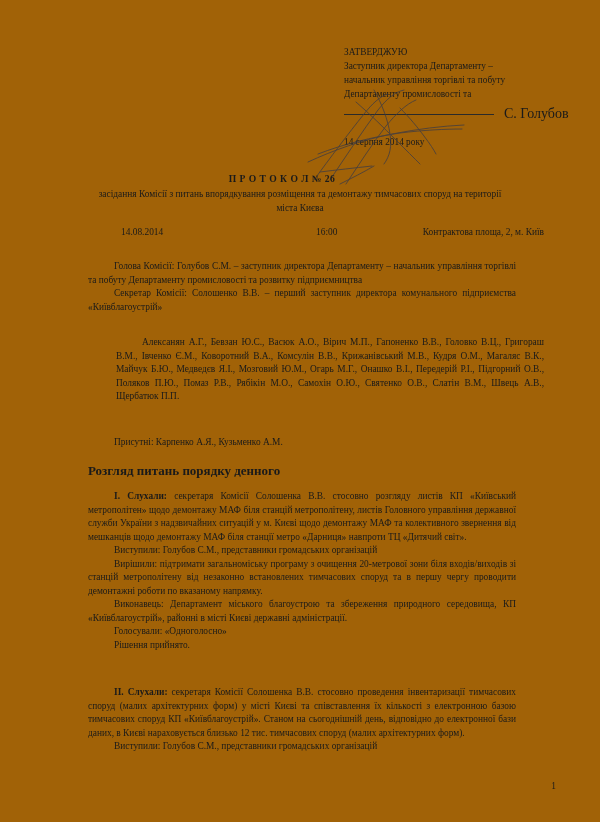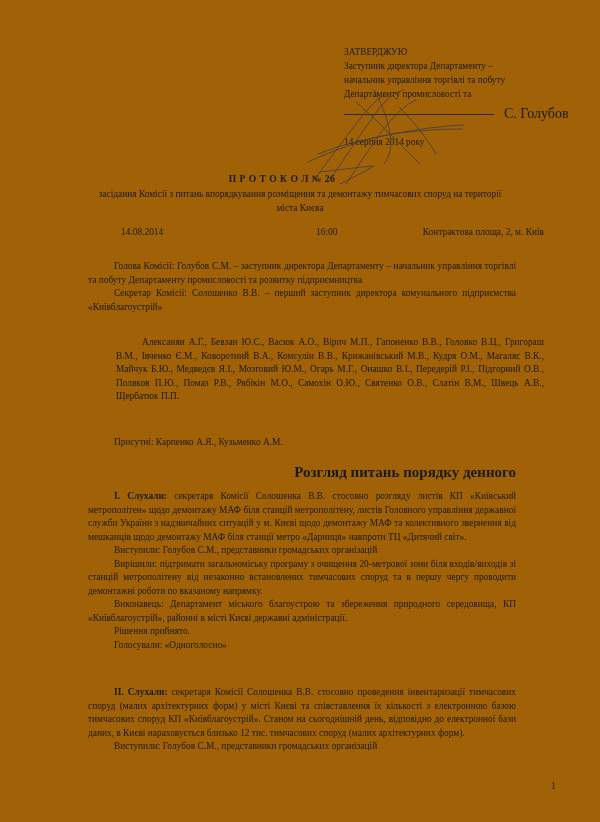--- a/index.html
+++ b/index.html
@@ -107,23 +107,23 @@
     left: 88px;
     width: 428px;
     text-align: justify;
     text-justify: inter-word;
     font-size: 9.4px;
     line-height: 1.44;
     hyphens: none;
   }
   .p-indent { text-indent: 26px; }
   .center-head {
-    text-align: right;
+    text-align: left;
     font-weight: bold;
-    font-size: 15px;
+    font-size: 13px;
   }
   b.lead { font-weight: bold; }
 
   
   .page-number {
     position: absolute;
     right: 44px;
     top: 780px;
     font-size: 9.4px;
   }
@@ -184,22 +184,22 @@
 
   <div class="body-block center-head" style="top:462px;">Розгляд питань порядку денного</div>
 
   <div class="body-block" style="top:490px;">
     <div class="p-indent">
       <b class="lead">I.</b><span> </span><b class="lead">Слухали:</b><span> секретаря Комісії Солошенка В.В. стосовно розгляду листів КП «Київський метрополітен» щодо демонтажу МАФ біля станцій метрополітену, листів Головного управління державної служби України з надзвичайних ситуацій у м. Києві щодо демонтажу МАФ та колективного звернення від мешканців щодо демонтажу МАФ біля станції метро «Дарниця» навпроти ТЦ «Дитячий світ».</span>
     </div>
     <div class="p-indent">Виступили: Голубов С.М., представники громадських організацій</div>
     <div class="p-indent">Вирішили: підтримати загальноміську програму з очищення 20-метрової зони біля входів/виходів зі станцій метрополітену від незаконно встановлених тимчасових споруд та в першу чергу проводити демонтажні роботи по вказаному напрямку.</div>
     <div class="p-indent">Виконавець: Департамент міського благоустрою та збереження природного середовища, КП «Київблагоустрій», районні в місті Києві державні адміністрації.</div>
+    <div class="p-indent">Голосували: «Одноголосно»</div>
     <div class="p-indent">Рішення прийнято.</div>
-    <div class="p-indent">Голосували: «Одноголосно»</div>
   </div>
 
   <div class="body-block" style="top:686px;">
     <div class="p-indent">
       <b class="lead">II.</b><span> </span><b class="lead">Слухали:</b><span> секретаря Комісії Солошенка В.В. стосовно проведення інвентаризації тимчасових споруд (малих архітектурних форм) у місті Києві та співставлення їх кількості з електронною базою тимчасових споруд КП «Київблагоустрій». Станом на сьогоднішній день, відповідно до електронної бази даних, в Києві нараховується близько 12 тис. тимчасових споруд (малих архітектурних форм).</span>
     </div>
     <div class="p-indent">Виступили: Голубов С.М., представники громадських організацій</div>
   </div>
 
   <div class="page-number">1</div>

